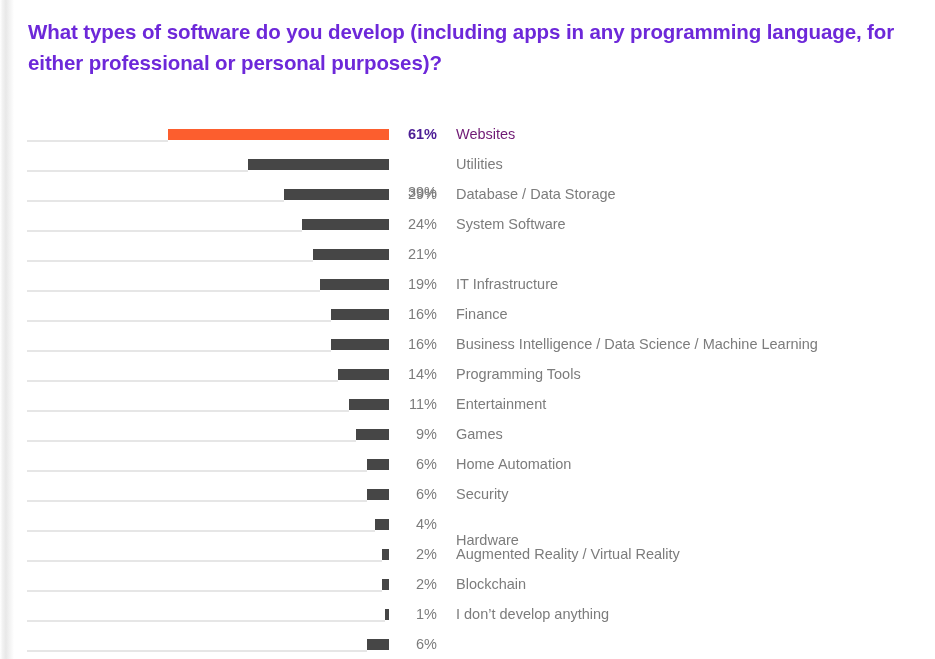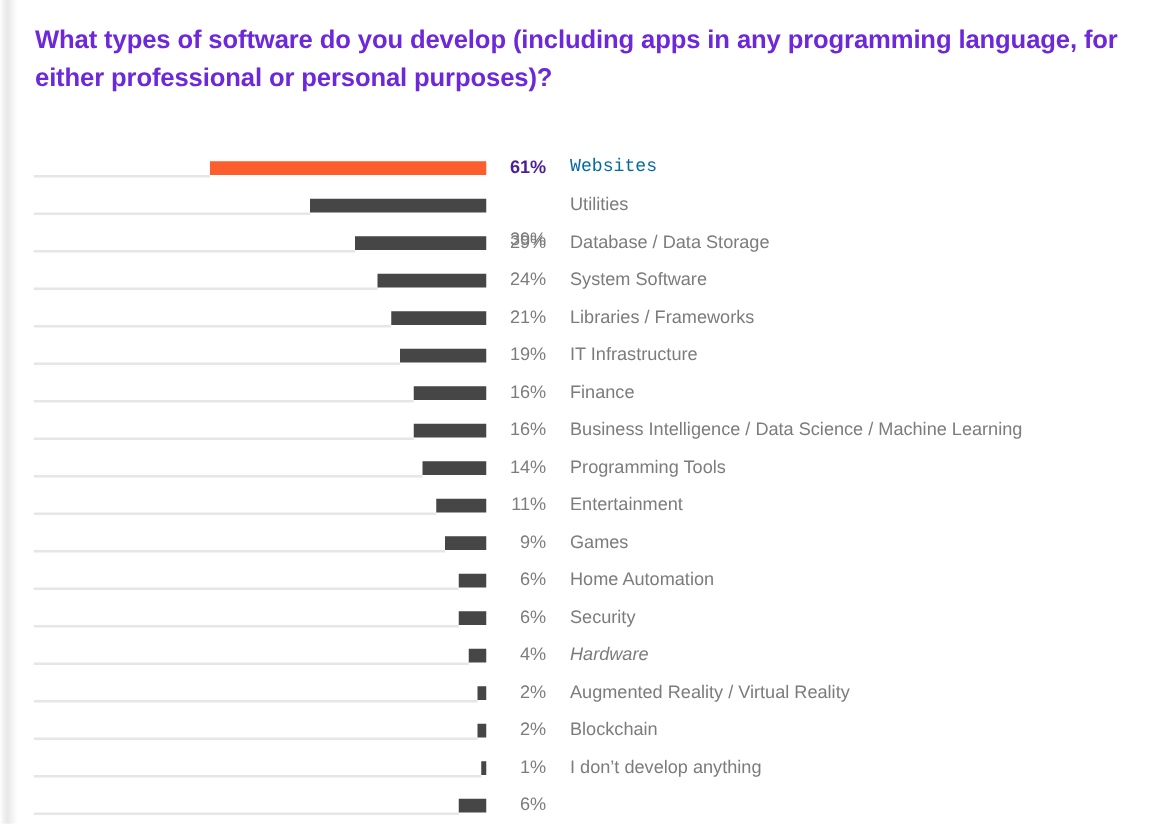--- a/index.html
+++ b/index.html
@@ -102,22 +102,21 @@
   .bar-label {
     position: absolute;
     left: 456px;
     width: 470px;
     text-align: left;
     font-size: 14.5px;
     color: #7c7c7c;
     white-space: nowrap;
   }
   .chart-row.highlight .bar-label {
-    color: #0369a1;
-    font-family: Liberation Mono, monospace;
+    color: #701a75;
   }
 </style>
 </head>
 <body>
 
 <div id="page">
 
   <div id="left-edge-shadow"></div>
 
   <h1 id="chart-title">What types of software do you develop (including apps in any programming language, for either professional or personal purposes)?</h1>
@@ -144,21 +143,20 @@
       <div class="chart-row" style="top: 201px;">
         <div class="bar-track" style="top: 29px; width: 275px;"></div>
         <div class="bar-fill" style="left: 302px; width: 87px; top: 18px;"></div>
         <div class="bar-value" style="top: 15px;">24%</div>
         <div class="bar-label" style="top: 15px;">System Software</div>
       </div>
       <div class="chart-row" style="top: 231px;">
         <div class="bar-track" style="top: 29px; width: 286px;"></div>
         <div class="bar-fill" style="left: 313px; width: 76px; top: 18px;"></div>
         <div class="bar-value" style="top: 15px;">21%</div>
-        <div class="bar-label" style="top: 15px;">Libraries / Frameworks</div>
       </div>
       <div class="chart-row" style="top: 261px;">
         <div class="bar-track" style="top: 29px; width: 293px;"></div>
         <div class="bar-fill" style="left: 320px; width: 69px; top: 18px;"></div>
         <div class="bar-value" style="top: 15px;">19%</div>
         <div class="bar-label" style="top: 15px;">IT Infrastructure</div>
       </div>
       <div class="chart-row" style="top: 291px;">
         <div class="bar-track" style="top: 29px; width: 304px;"></div>
         <div class="bar-fill" style="left: 331px; width: 58px; top: 18px;"></div>
@@ -198,21 +196,21 @@
       <div class="chart-row" style="top: 471px;">
         <div class="bar-track" style="top: 29px; width: 340px;"></div>
         <div class="bar-fill" style="left: 367px; width: 22px; top: 18px;"></div>
         <div class="bar-value" style="top: 15px;">6%</div>
         <div class="bar-label" style="top: 15px;">Security</div>
       </div>
       <div class="chart-row" style="top: 501px;">
         <div class="bar-track" style="top: 29px; width: 348px;"></div>
         <div class="bar-fill" style="left: 375px; width: 14px; top: 18px;"></div>
         <div class="bar-value" style="top: 15px;">4%</div>
-        <div class="bar-label" style="top: 15px; font-style: italic;">Hardware</div>
+        <div class="bar-label" style="top: 31px;">Hardware</div>
       </div>
       <div class="chart-row" style="top: 531px;">
         <div class="bar-track" style="top: 29px; width: 355px;"></div>
         <div class="bar-fill" style="left: 382px; width: 7px; top: 18px;"></div>
         <div class="bar-value" style="top: 15px;">2%</div>
         <div class="bar-label" style="top: 15px;">Augmented Reality / Virtual Reality</div>
       </div>
       <div class="chart-row" style="top: 561px;">
         <div class="bar-track" style="top: 29px; width: 355px;"></div>
         <div class="bar-fill" style="left: 382px; width: 7px; top: 18px;"></div>

